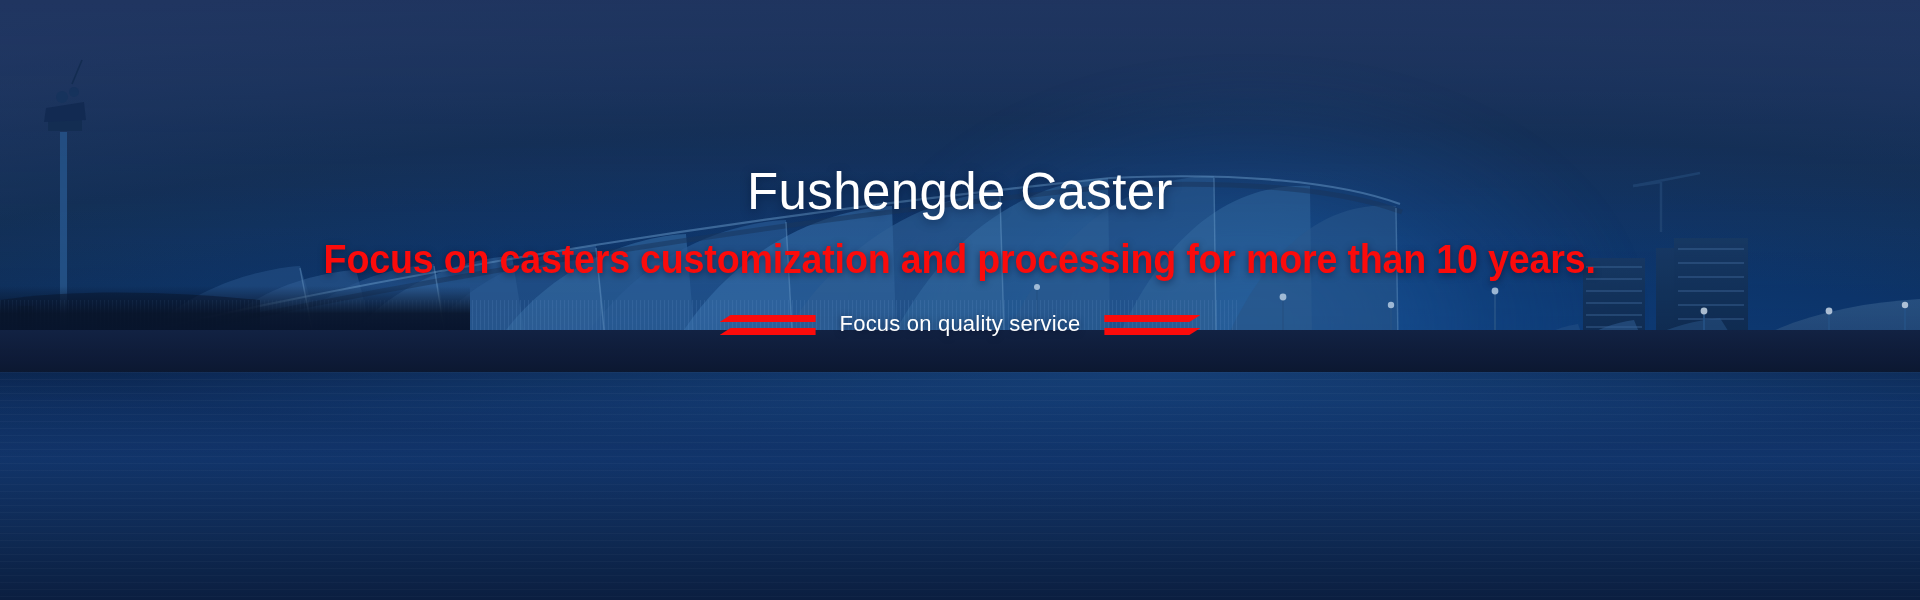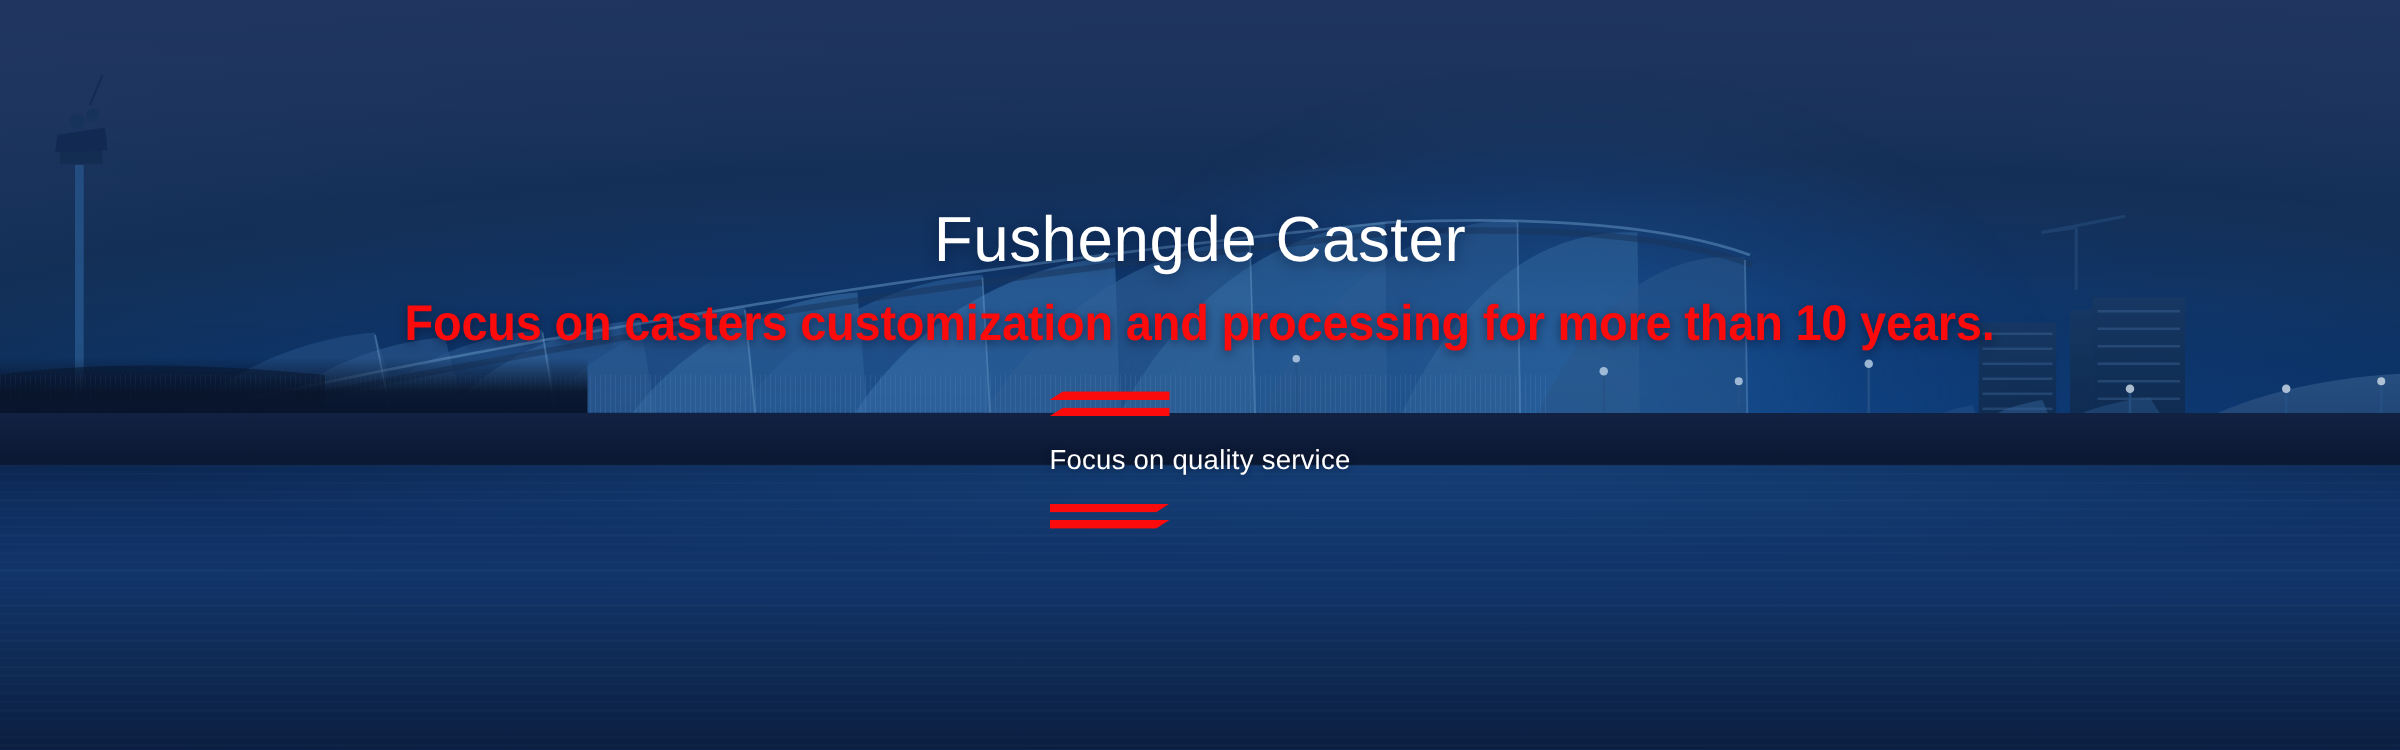--- a/index.html
+++ b/index.html
@@ -85,21 +85,21 @@
     font-size:40px;
     font-weight:700;
     line-height:1;
     letter-spacing:-.2px;
     transform:scaleX(.94);
     text-shadow:0 2px 8px rgba(0,10,35,.5);
     white-space:nowrap;
   }
   .tagline-row{
     margin-top:34px;
-    display:flex;align-items:flex-start;gap:24px;flex-direction:column;
+    display:flex;align-items:flex-end;gap:24px;
   }
   .bars{display:flex;flex-direction:column;gap:6px;}
   .bar{height:7px;width:96px;background:#fb0b0b;}
   .bars.left .bar{clip-path:polygon(11px 0,100% 0,100% 100%,0 100%);}
   .bars.right .bar{clip-path:polygon(0 0,100% 0,calc(100% - 11px) 100%,0 100%);}
   .tagline{
     color:#ffffff;
     font-size:22px;
     font-weight:400;
     line-height:1;

